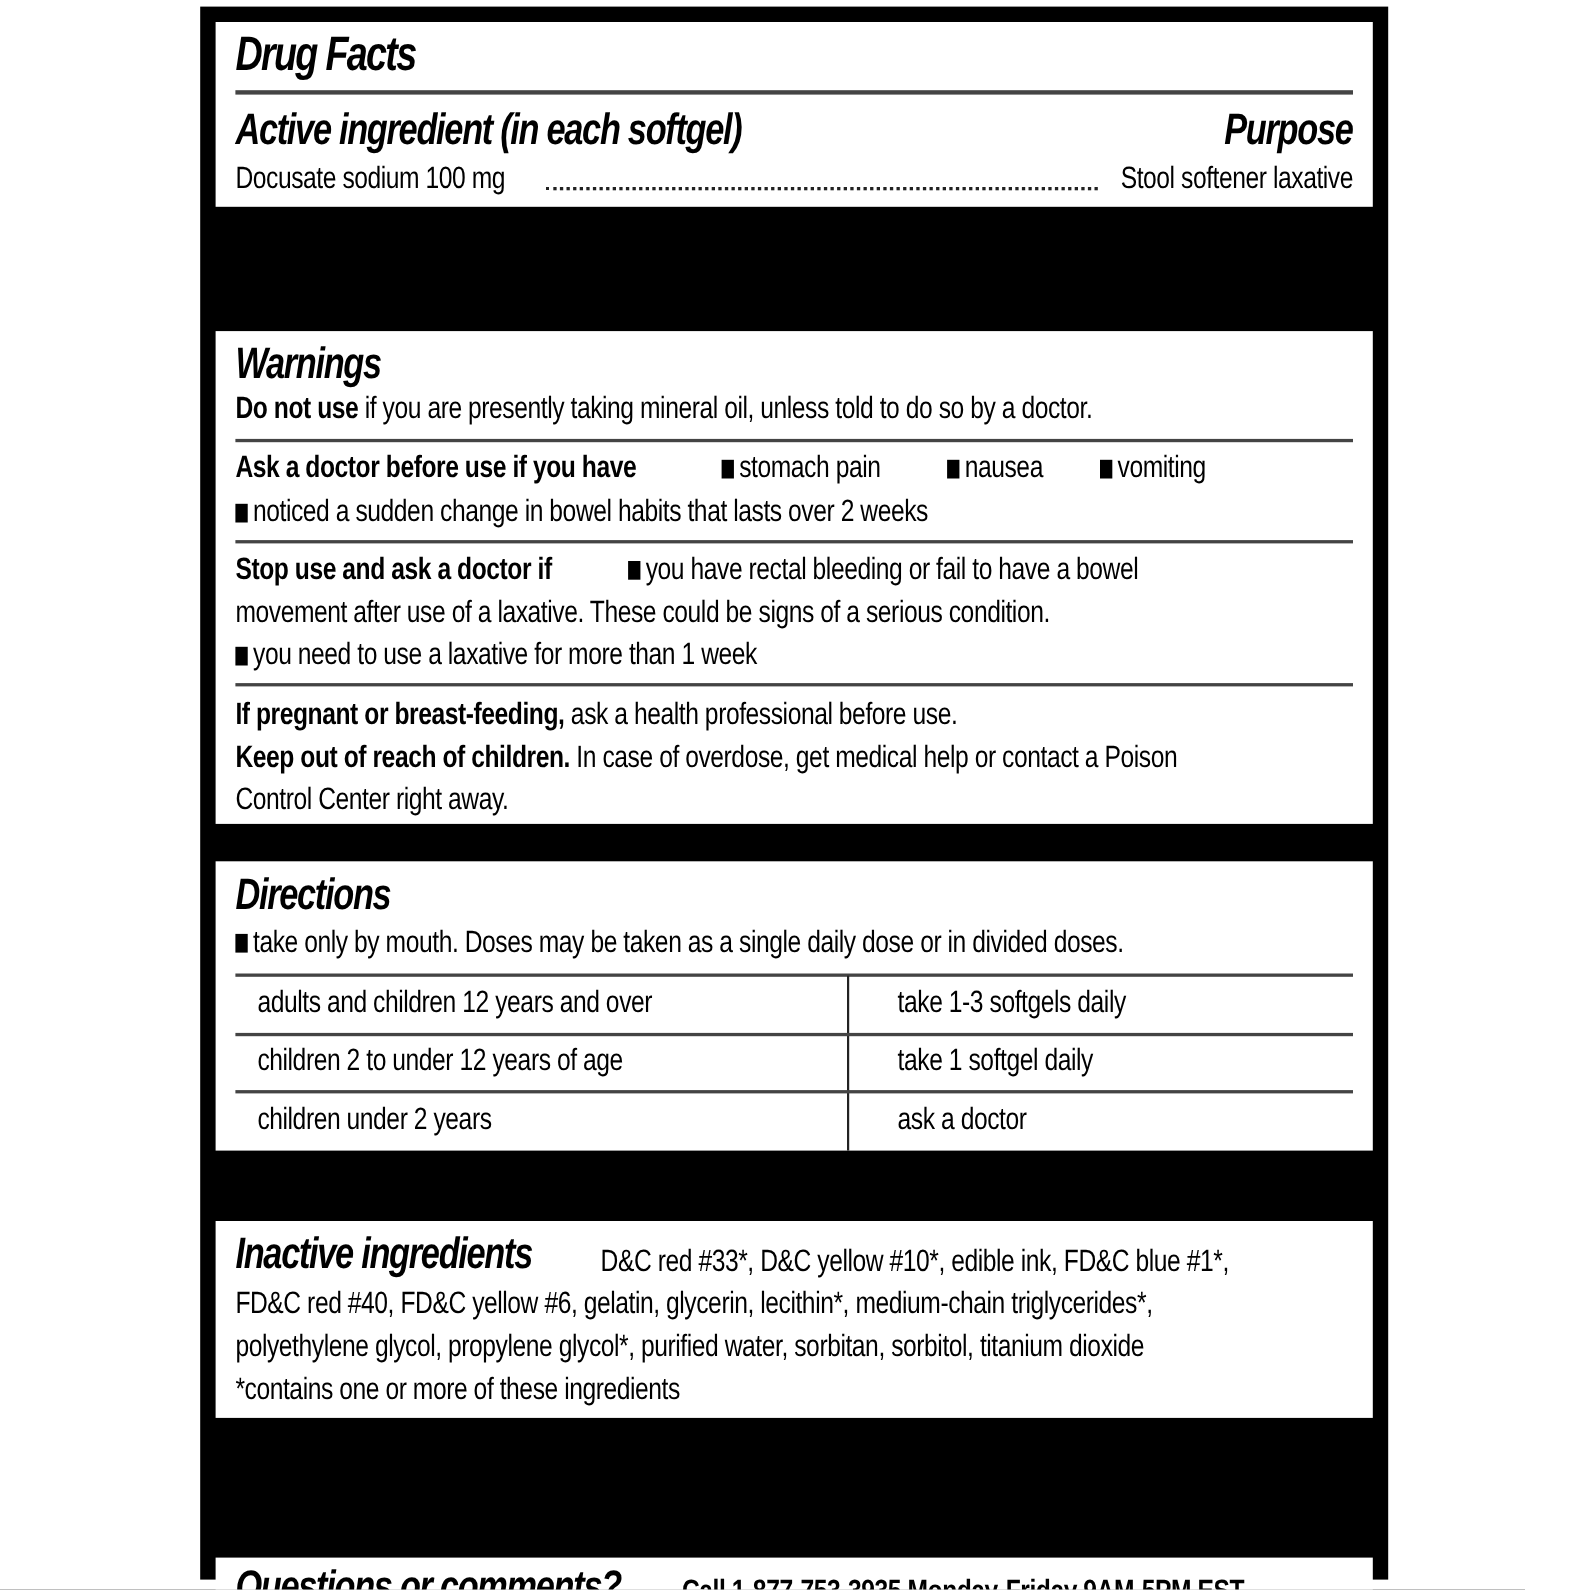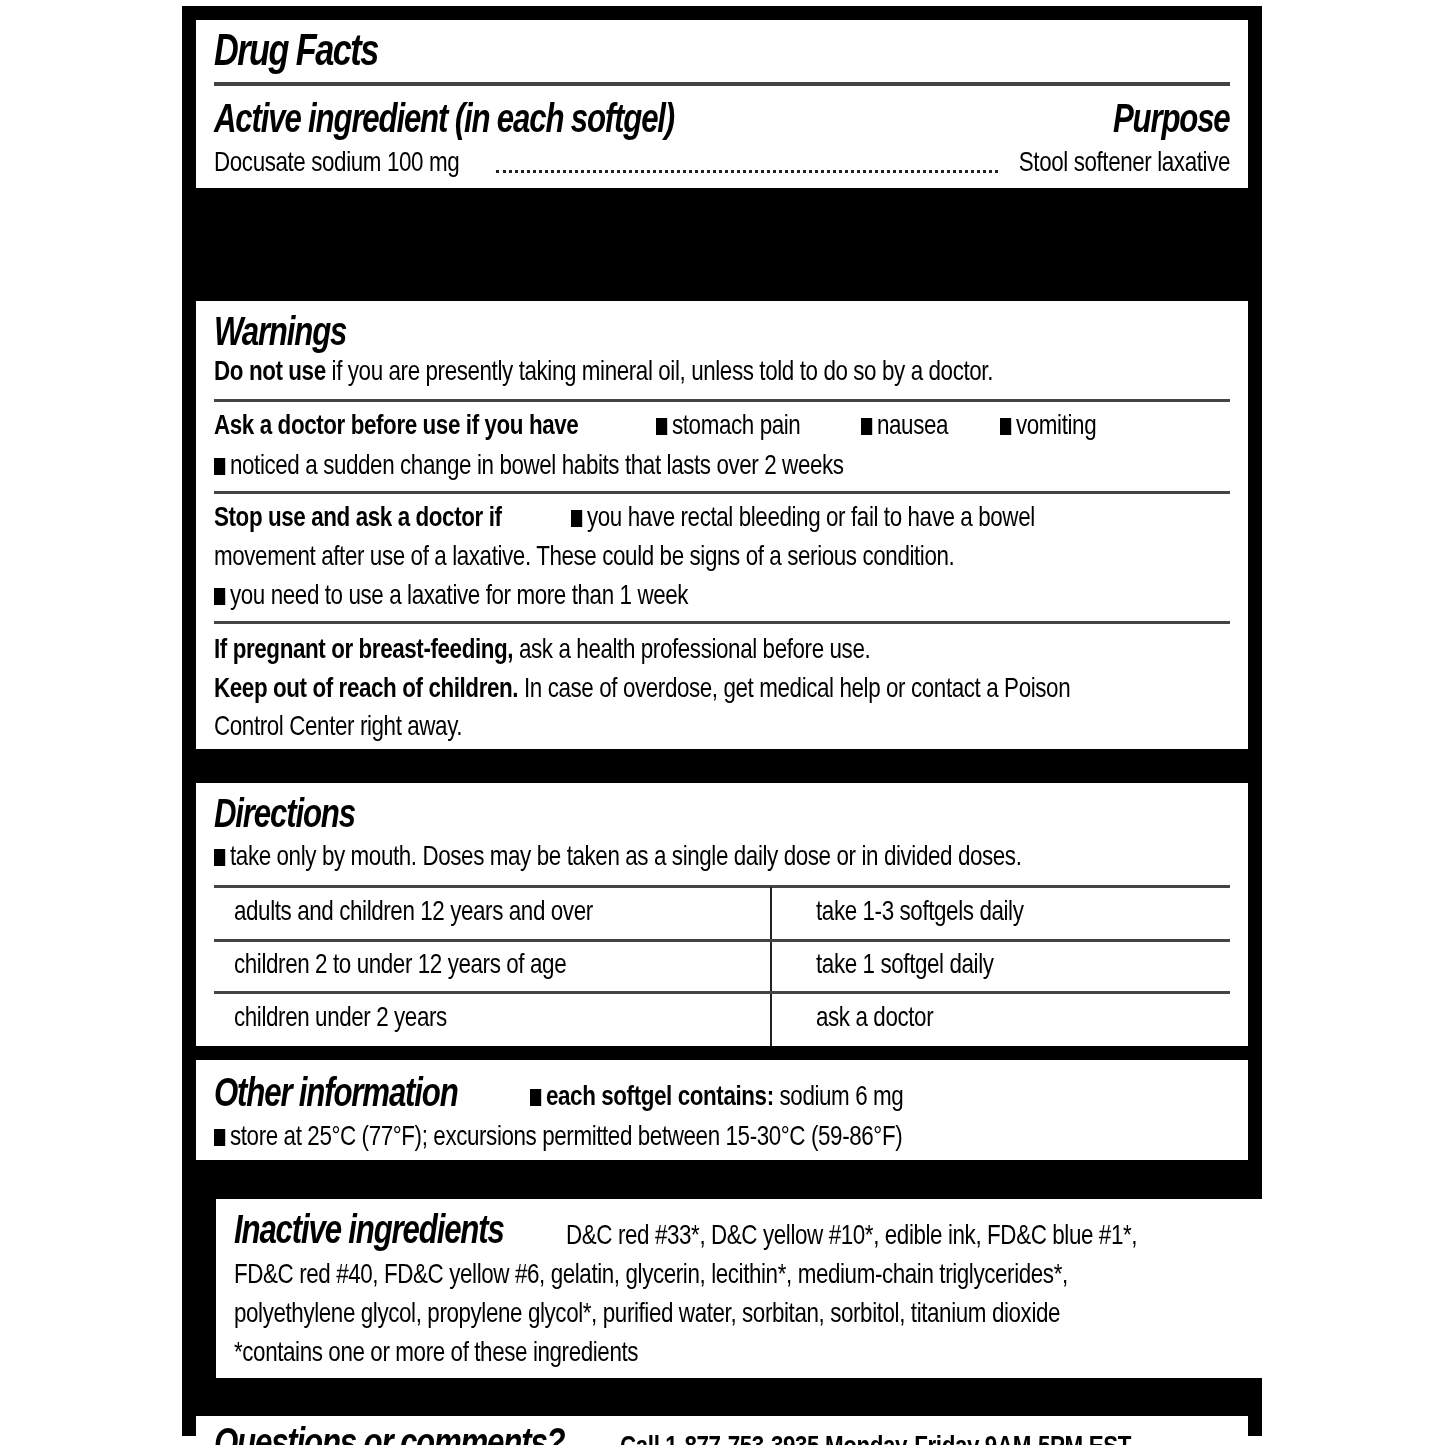--- a/index.html
+++ b/index.html
@@ -69,27 +69,22 @@
       <div class="abs txt" style="left:620px;top:114px;">take 1-3 softgels daily</div>
       <div class="rule" style="top:156px;"></div>
       <div class="abs txt" style="left:38px;top:167px;">children 2 to under 12 years of age</div>
       <div class="abs txt" style="left:620px;top:167px;">take 1 softgel daily</div>
       <div class="rule" style="top:208px;"></div>
       <div class="abs txt" style="left:38px;top:220px;">children under 2 years</div>
       <div class="abs txt" style="left:620px;top:220px;">ask a doctor</div>
     </div>
   </div>
 
-  <div class="box" style="top:1054px;height:100px;">
-    <div class="abs hd" style="left:18px;top:12px;">Other information</div>
-    <div class="abs txt" style="left:334px;top:22px;"><span class="sq"></span><span class="b">each softgel contains:</span><span> sodium 6 mg</span></div>
-    <div class="abs txt" style="left:18px;top:62px;"><span class="sq"></span><span>store at 25°C (77°F); excursions permitted between 15-30°C (59-86°F)</span></div>
-  </div>
 
-  <div class="box" style="top:1193px;height:179px;margin-left:20px;">
+  <div class="box" style="top:1104px;height:179px;">
     <div class="abs hd" style="left:18px;top:10px;">Inactive ingredients</div>
     <div class="abs txt" style="left:350px;top:22px;">D&amp;C red #33*, D&amp;C yellow #10*, edible ink, FD&amp;C blue #1*,</div>
     <div class="abs txt" style="left:18px;top:61px;">FD&amp;C red #40, FD&amp;C yellow #6, gelatin, glycerin, lecithin*, medium-chain triglycerides*,</div>
     <div class="abs txt" style="left:18px;top:100px;">polyethylene glycol, propylene glycol*, purified water, sorbitan, sorbitol, titanium dioxide</div>
     <div class="abs txt" style="left:18px;top:139px;">*contains one or more of these ingredients</div>
   </div>
 
   <div class="box" style="top:1362px;height:54px;margin-top:48px;">
     <div class="abs hd" style="left:18px;top:6px;">Questions or comments?</div>
     <div class="abs txt b" style="left:424px;top:16px;">Call 1-877-753-3935 Monday-Friday 9AM-5PM EST</div>

